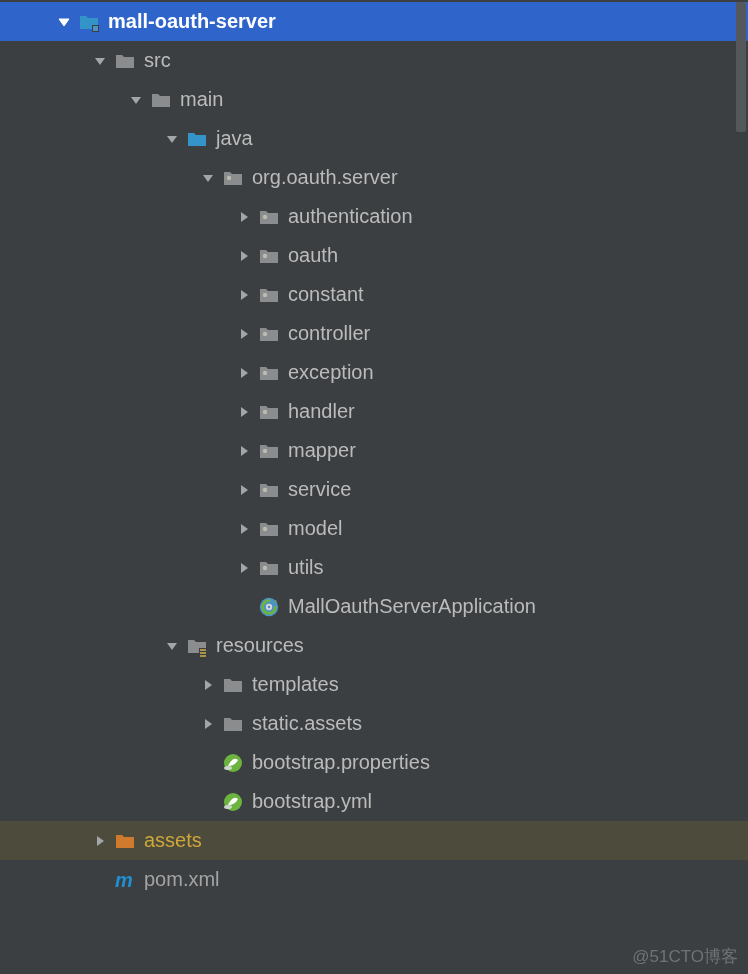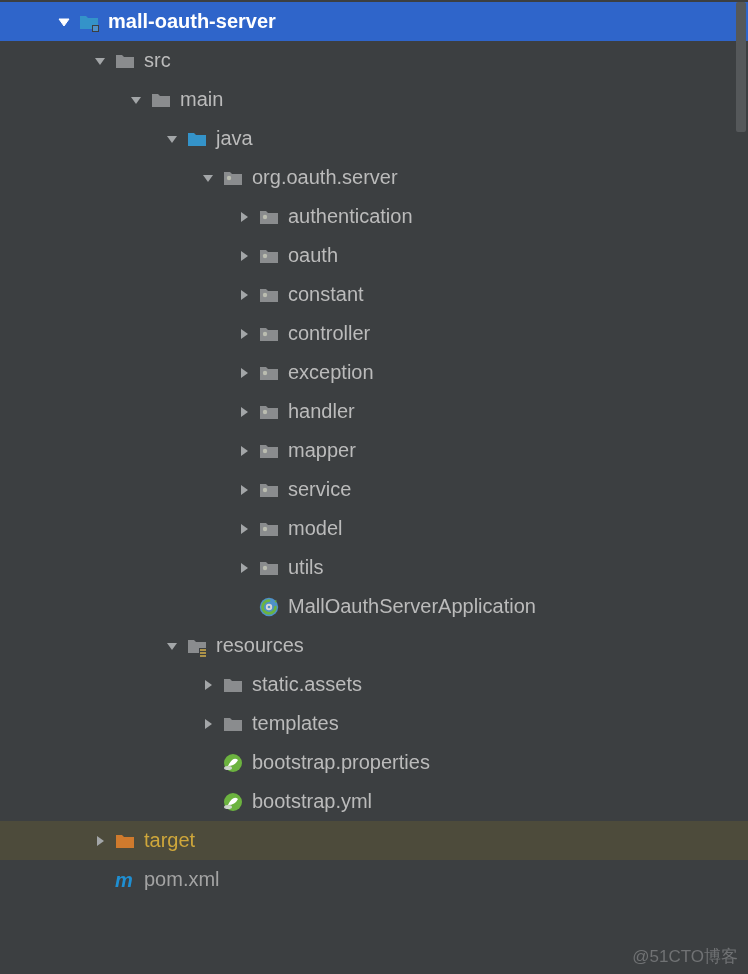--- a/index.html
+++ b/index.html
@@ -350,35 +350,35 @@
       <span class="arrow ">
         <svg width="14" height="14" viewBox="0 0 14 14">
           <path d="M4 2 L11 7 L4 12 Z" fill="#a3a6a8"></path>
         </svg>
       </span>
       <span class="icon">
         <svg width="22" height="22" viewBox="0 0 22 22">
     <path d="M2 5 L8 5 L10 7 L20 7 L20 18 L2 18 Z" fill="#8a8c8e"></path>
         </svg>
       </span>
+      <span class="label">templates</span>
+    </div>
+    <div class="row">
+      <span class="indent" style="width: 198px;"></span>
+      <span class="arrow ">
+        <svg width="14" height="14" viewBox="0 0 14 14">
+          <path d="M4 2 L11 7 L4 12 Z" fill="#a3a6a8"></path>
+        </svg>
+      </span>
+      <span class="icon">
+        <svg width="22" height="22" viewBox="0 0 22 22">
+    <path d="M2 5 L8 5 L10 7 L20 7 L20 18 L2 18 Z" fill="#8a8c8e"></path>
+        </svg>
+      </span>
       <span class="label">static.assets</span>
-    </div>
-    <div class="row">
-      <span class="indent" style="width: 198px;"></span>
-      <span class="arrow ">
-        <svg width="14" height="14" viewBox="0 0 14 14">
-          <path d="M4 2 L11 7 L4 12 Z" fill="#a3a6a8"></path>
-        </svg>
-      </span>
-      <span class="icon">
-        <svg width="22" height="22" viewBox="0 0 22 22">
-    <path d="M2 5 L8 5 L10 7 L20 7 L20 18 L2 18 Z" fill="#8a8c8e"></path>
-        </svg>
-      </span>
-      <span class="label">templates</span>
     </div>
     <div class="row">
       <span class="indent" style="width: 198px;"></span>
       <span class="arrow none"></span>
       <span class="icon">
         <svg width="22" height="22" viewBox="0 0 22 22">
     <circle cx="11" cy="11" r="9" fill="#6cb33f"></circle>
     <path d="M6 14 Q11 4 16 8 Q13 14 6 14 Z" fill="#ffffff"></path>
     <ellipse cx="6" cy="16" rx="4" ry="2" fill="#d8d9da" opacity="0.9"></ellipse>
   </svg>
@@ -402,21 +402,21 @@
       <span class="arrow ">
         <svg width="14" height="14" viewBox="0 0 14 14">
           <path d="M4 2 L11 7 L4 12 Z" fill="#a3a6a8"></path>
         </svg>
       </span>
       <span class="icon">
         <svg width="22" height="22" viewBox="0 0 22 22">
     <path d="M2 5 L8 5 L10 7 L20 7 L20 18 L2 18 Z" fill="#cf7a2d"></path>
         </svg>
       </span>
-      <span class="label target">target</span>
+      <span class="label target">assets</span>
     </div>
     <div class="row">
       <span class="indent" style="width: 90px;"></span>
       <span class="arrow none"></span>
       <span class="icon">
         <svg width="22" height="22" viewBox="0 0 22 22">
     <text x="1" y="18" font-family="Arial" font-size="20" font-weight="bold" font-style="italic" fill="#1f8fd2">m</text>
   </svg>
       </span>
       <span class="label blue">pom.xml</span>

